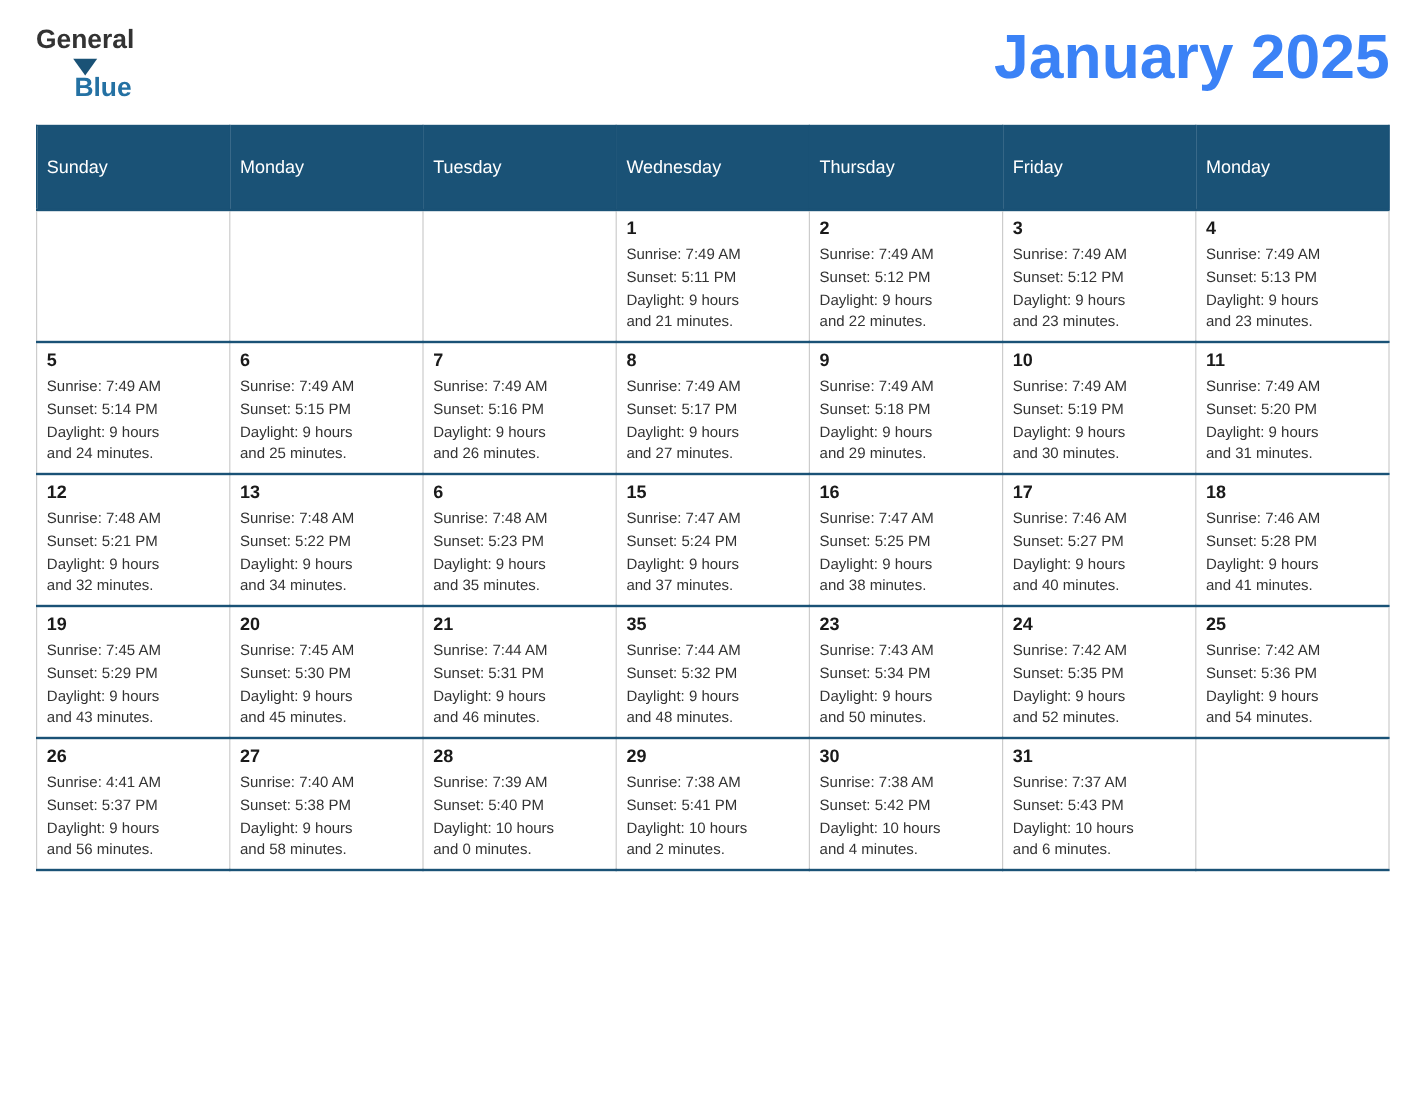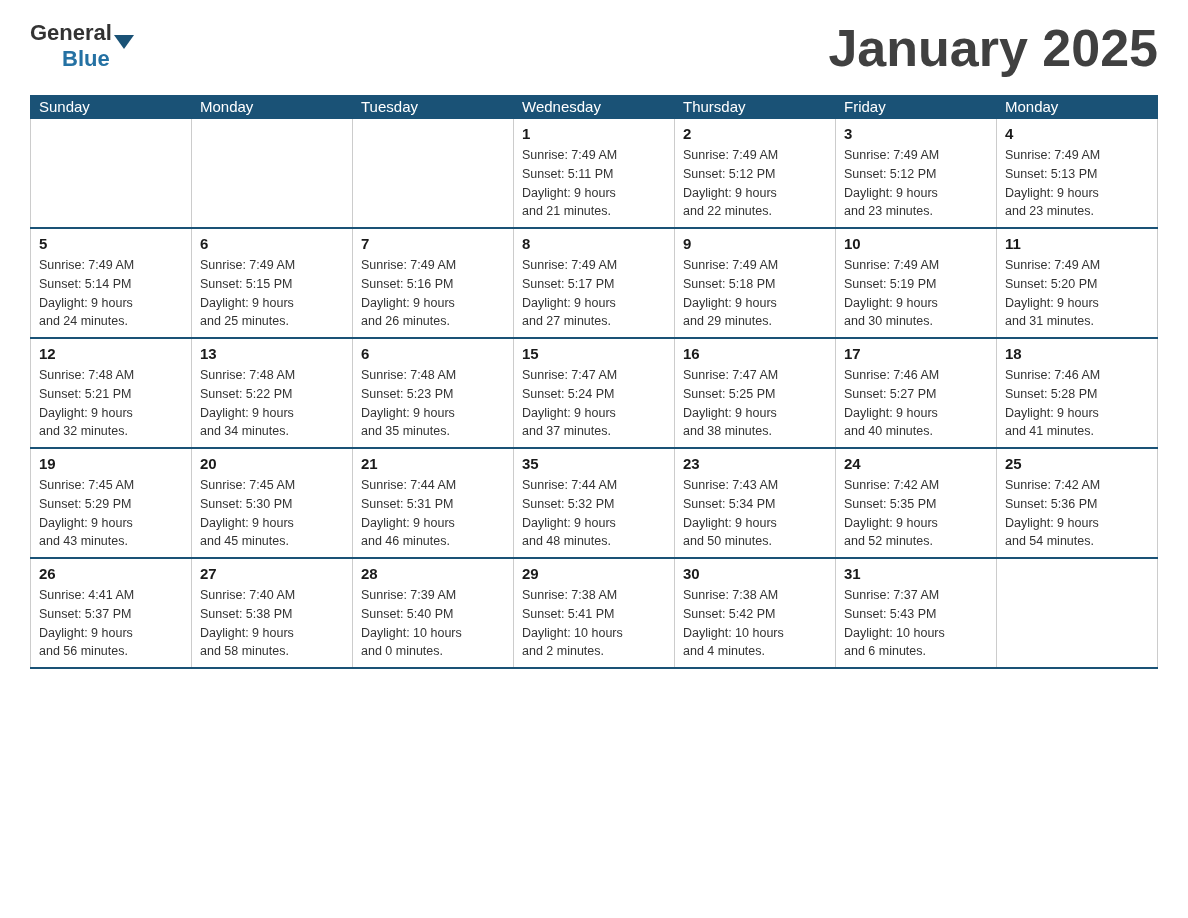--- a/index.html
+++ b/index.html
@@ -16,24 +16,25 @@
       align-items: flex-start;
       margin-bottom: 18px;
     }
     .logo {
       display: flex;
       flex-direction: column;
       align-items: flex-start;
     }
     .logo-text {
       display: flex;
-      align-items: flex-end;
+      align-items: center;
       font-size: 22px;
       font-weight: bold;
       color: #333;
+      flex-direction: column;
     }
     .logo-general {
       color: #333;
       font-weight: bold;
     }
     .logo-arrow {
       display: inline-block;
       width: 0;
       height: 0;
       border-left: 10px solid transparent;
@@ -48,36 +49,36 @@
       font-weight: bold;
       font-size: 22px;
       margin-left: 32px;
     }
     .title-block {
       text-align: right;
     }
     .title-month {
       font-size: 52px;
       font-weight: bold;
-      color: #404040;
+      color: #3b82f6;
       line-height: 1.1;
     }
     .title-location {
       font-size: 20px;
       color: #333;
       margin-top: 4px;
     }
     .calendar {
       width: 100%;
       border-collapse: collapse;
     }
     .calendar th {
       background-color: #1a5276;
       color: #fff;
-      padding: 2px 8px;
+      padding: 26px 8px;
       font-size: 15px;
       font-weight: normal;
       text-align: left;
       border: 1px solid #1a5276;
     }
     .calendar td {
       vertical-align: top;
       border: 1px solid #ccc;
       padding: 6px 8px;
       width: calc(100% / 7);

